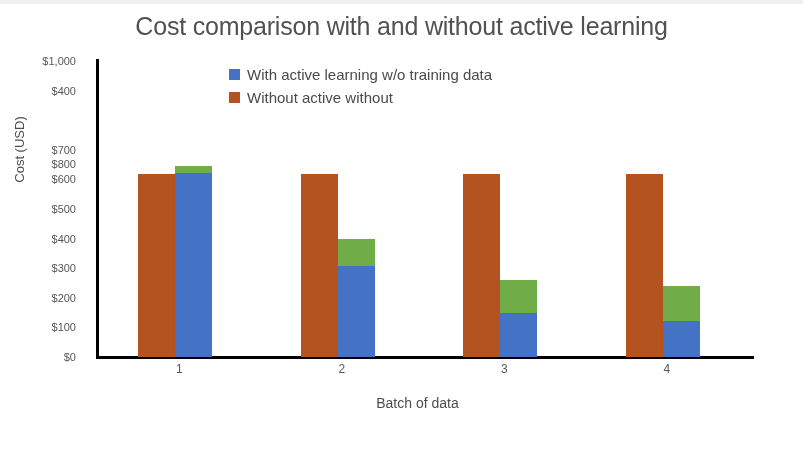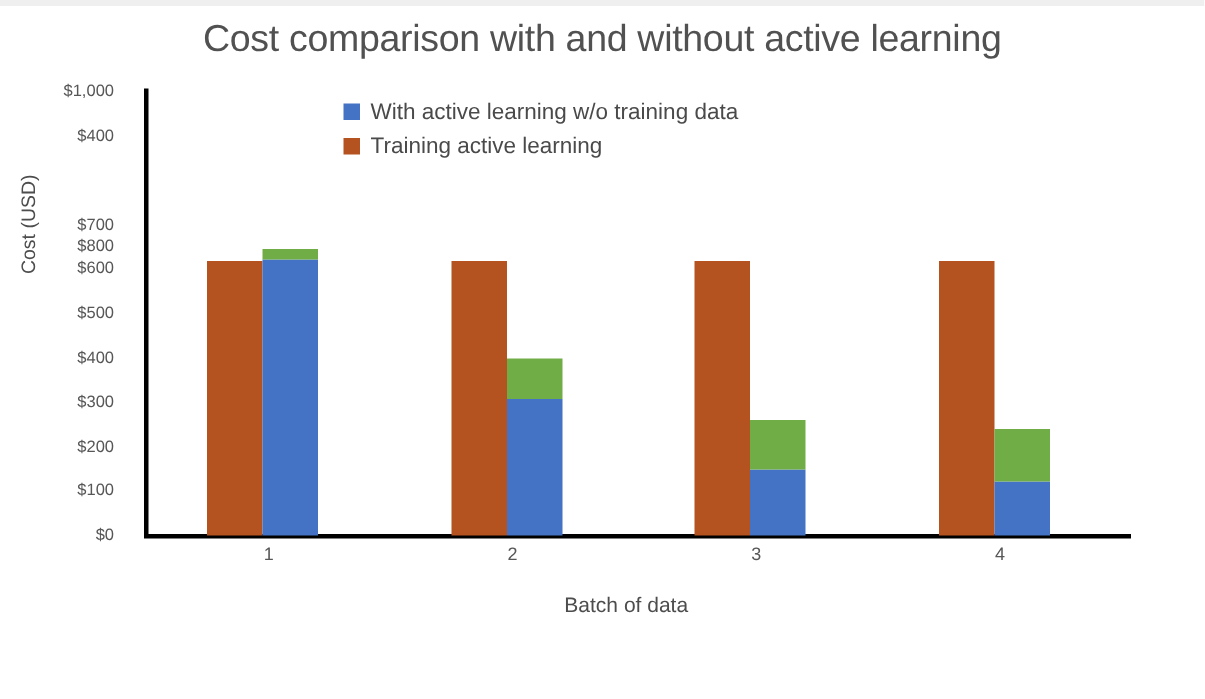--- a/index.html
+++ b/index.html
@@ -202,17 +202,17 @@
     </div>
   <div id="x-axis-title">Batch of data</div>
 
   <div id="legend">
       <div class="legend-row">
         <span class="legend-swatch" style="background: rgb(68, 114, 196);"></span>
         <span class="legend-label">With active learning w/o training data</span>
       </div>
       <div class="legend-row">
         <span class="legend-swatch" style="background: rgb(180, 83, 31);"></span>
-        <span class="legend-label">Training active learning</span>
+        <span class="legend-label">Without active without</span>
       </div>
     </div>
 
 </div>
 
 </body></html>

